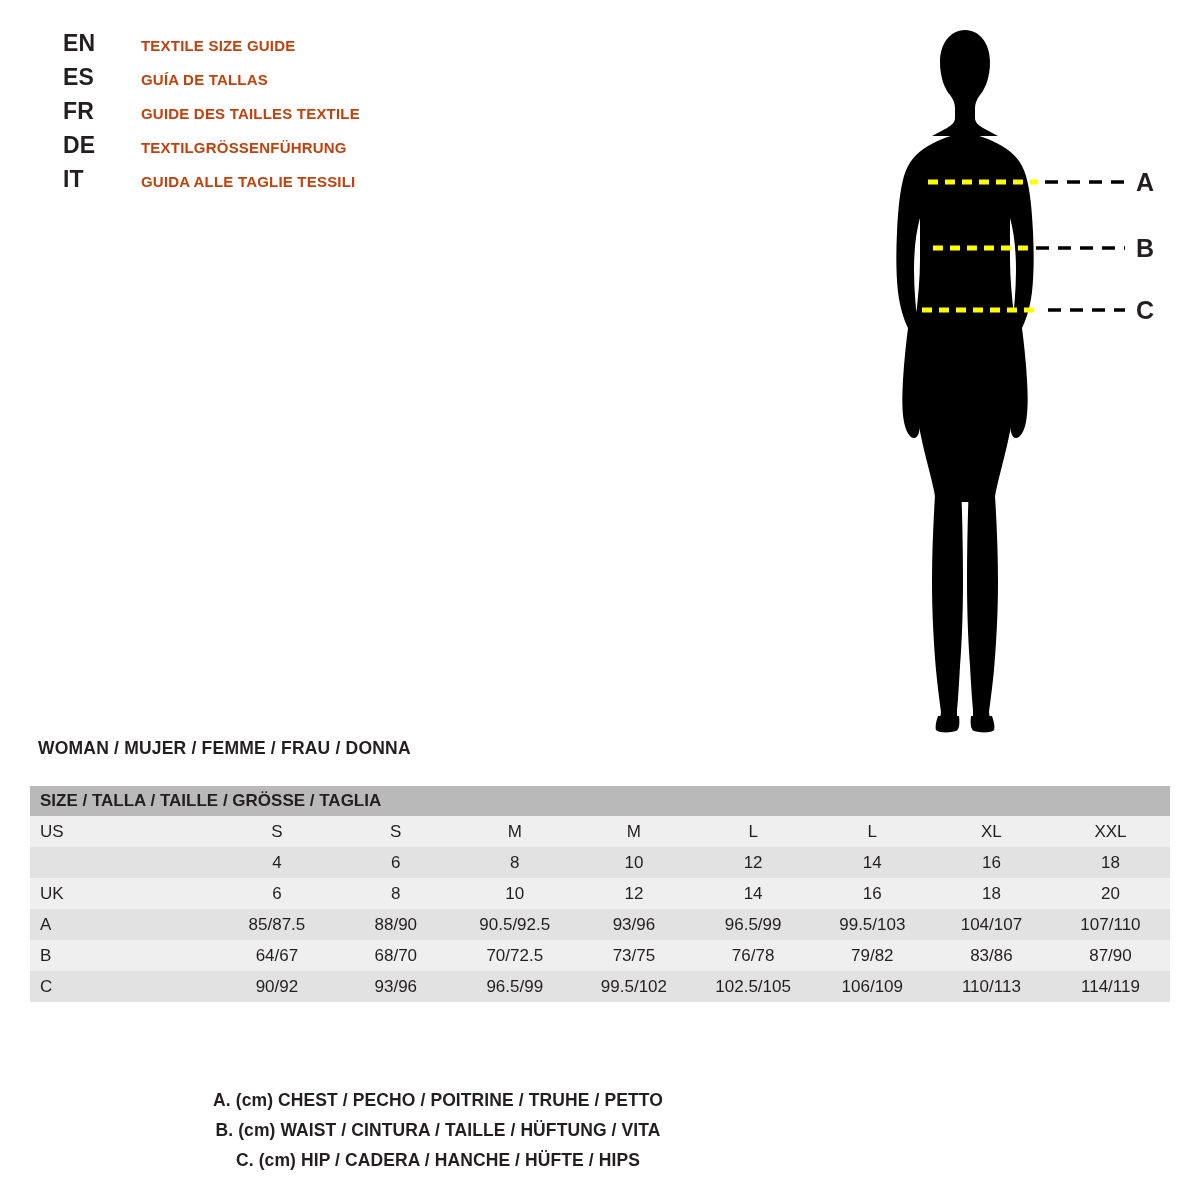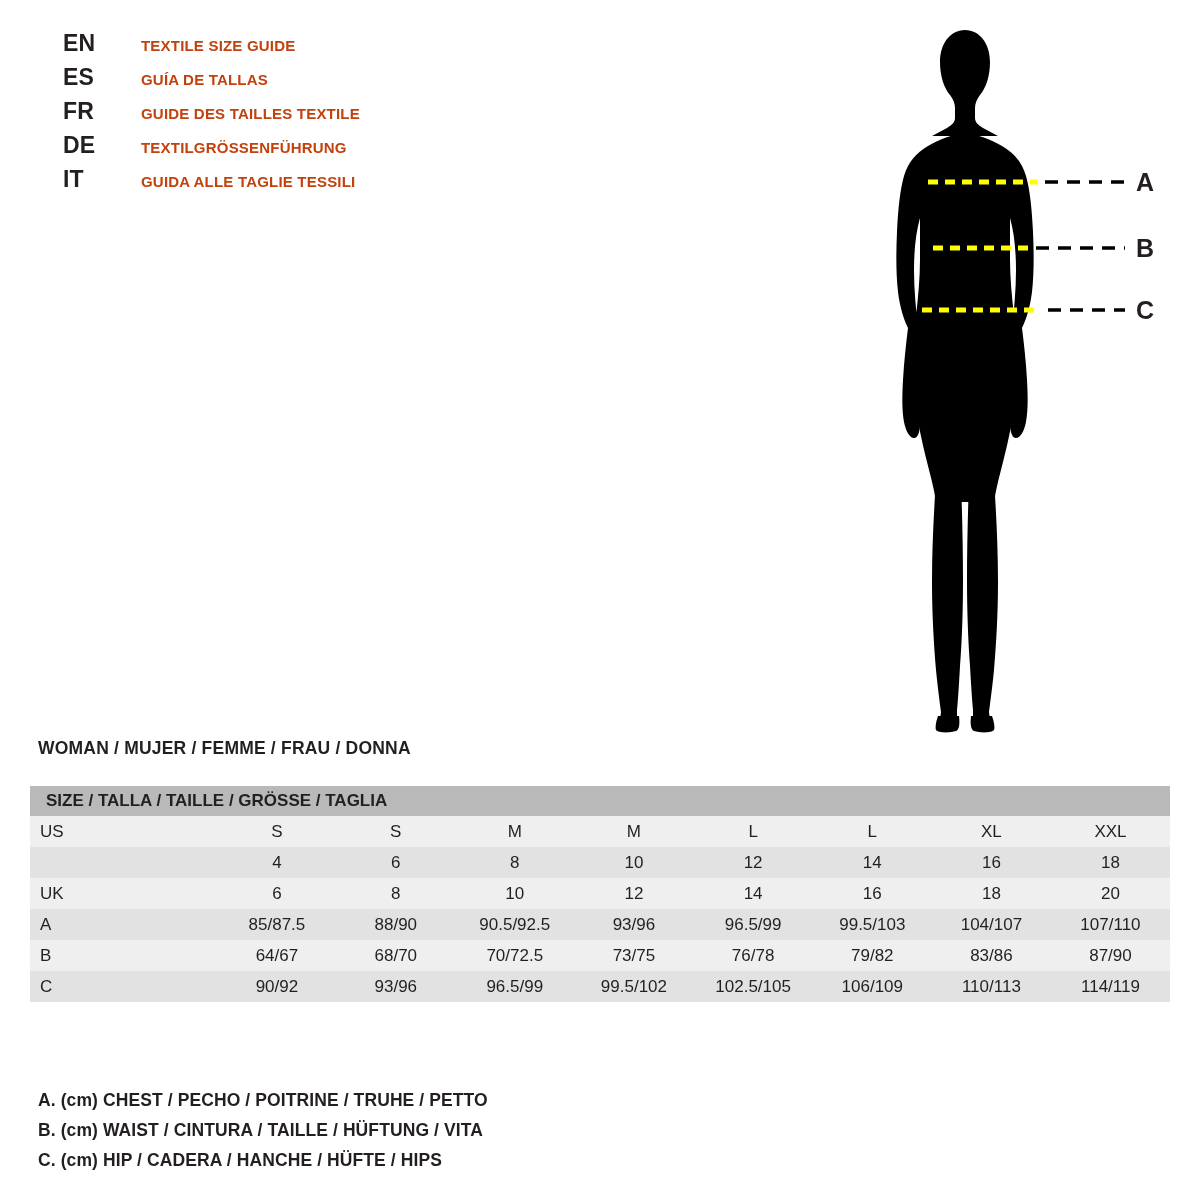--- a/index.html
+++ b/index.html
@@ -83,21 +83,21 @@
     padding: 0;
     height: 31px;
     font-weight: normal;
     text-align: center;
     vertical-align: middle;
     white-space: nowrap;
   }
   .size-table .hdr-row th {
     background: #b9b9b9;
     text-align: left;
-    padding-left: 16px;
+    padding-left: 10px;
     font-weight: bold;
     font-size: 17px;
     height: 30px;
   }
   .size-table tbody tr:nth-child(odd) {
     background: #efefef;
   }
   .size-table tbody tr:nth-child(even) {
     background: #e2e2e2;
   }
@@ -109,20 +109,21 @@
   .size-table td.val {
     width: 120px;
   }
 
   
   .notes {
     position: absolute;
     left: 38px;
     top: 1090px;
     width: 800px;
+    text-align: center;
   }
   .note {
     font-size: 17.5px;
     font-weight: bold;
     letter-spacing: 0.1px;
     color: #231f20;
     height: 30px;
     white-space: nowrap;
   }
 </style>

